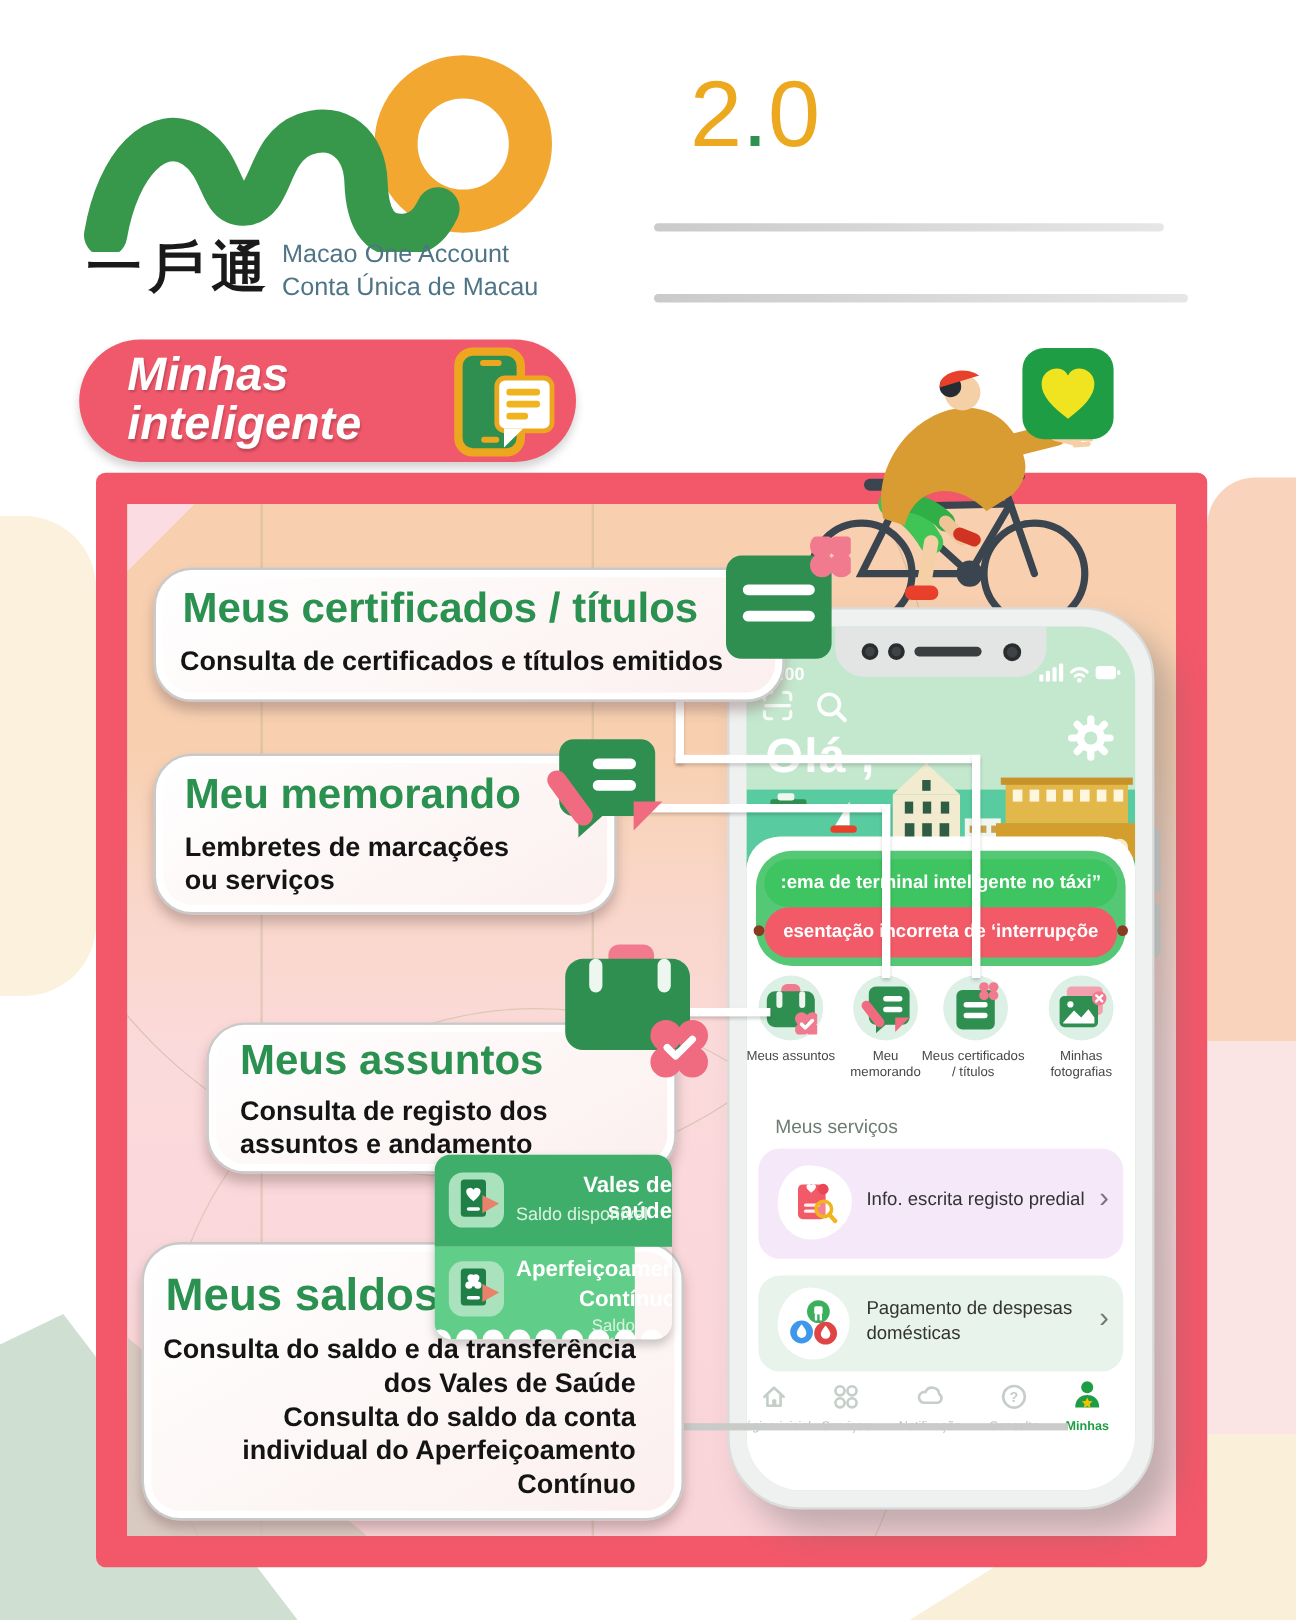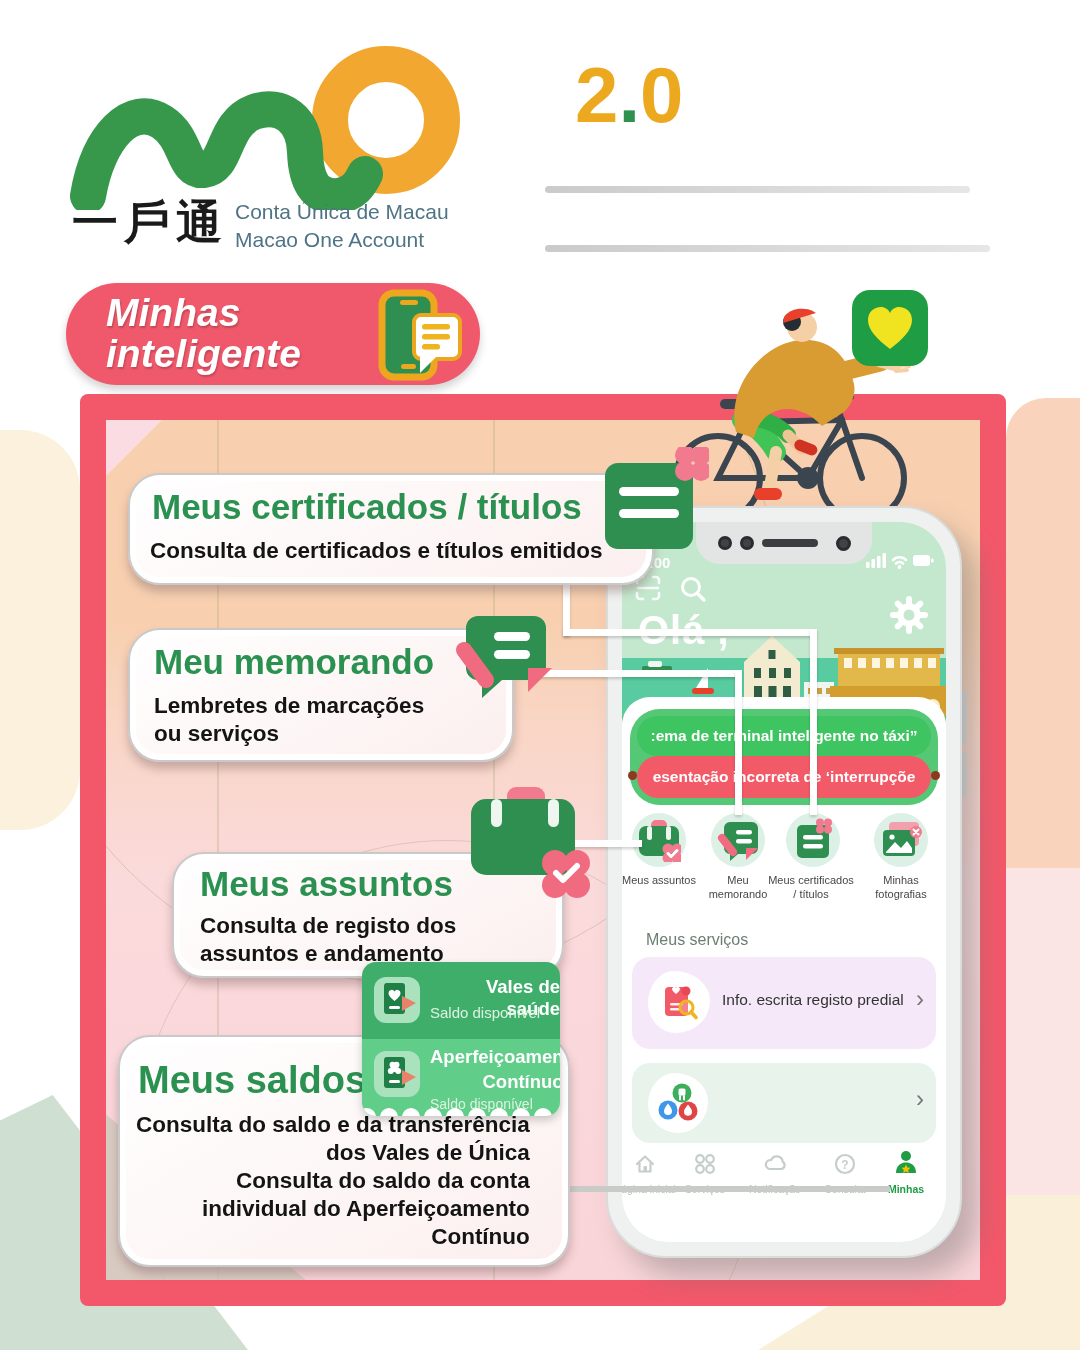--- a/index.html
+++ b/index.html
@@ -30,25 +30,25 @@
 <div class="abs" style="left:758px;top:1195px;width:322px;height:155px;background:#FAF0D9;clip-path:polygon(77% 0,100% 0,100% 100%,0 100%);"></div>
 
 <div class="abs" style="left:68px;top:40px;width:410px;height:170px;">
   <svg width="410" height="170" viewBox="0 0 410 170">
     <circle cx="318" cy="80" r="56" fill="none" stroke="#F2A830" stroke-width="36"></circle>
     <path d="M20,156 C30,96 64,62 94,82 C120,99 114,132 136,130 C160,128 154,84 186,72 C214,62 236,80 237,112 C238,140 246,158 270,156 C286,154 292,144 297,134" fill="none" stroke="#37984C" stroke-width="36" stroke-linecap="round"></path>
   </svg>
 </div>
 <div class="abs" style="left:72px;top:192px;font-size:46px;font-weight:900;letter-spacing:6px;color:#1A1A1A;">一戶通</div>
 <div class="abs" style="left:235px;top:198px;font-size:21px;line-height:1.35;color:#4E7486;font-weight:500;">
+  <div>Macao One Account</div>
   <div>Conta Única de Macau</div>
-  <div>Macao One Account</div>
-</div>
-
-<div class="abs" style="left:575px;top:50px;font-size:78px;font-weight:bold;color:#ECA920;">
+</div>
+
+<div class="abs" style="left:575px;top:50px;font-size:78px;font-weight:normal;color:#ECA920;">
   <span>2</span><span style="color:#2E9150;">.</span><span>0</span>
 </div>
 <div class="abs" style="left:545px;top:186px;width:425px;height:7px;border-radius:4px;background:linear-gradient(90deg,#B9B9B9,#DEDEDE);opacity:.75;"></div>
 <div class="abs" style="left:545px;top:245px;width:445px;height:7px;border-radius:4px;background:linear-gradient(90deg,#B9B9B9,#DEDEDE);opacity:.75;"></div>
 
 <div class="abs" style="left:66px;top:283px;width:414px;height:102px;background:#F0596B;border-radius:51px;box-shadow:0 5px 8px rgba(0,0,0,.18);">
   <div class="abs" style="left:40px;top:10px;font-size:39px;font-weight:bold;font-style:italic;color:#fff;line-height:1.05;text-shadow:1px 2px 2px rgba(0,0,0,.2);">
     <div>Minhas</div>
     <div>inteligente</div>
   </div>
@@ -300,20 +300,22 @@
           <svg width="44" height="42" viewBox="0 0 44 42">
             <circle cx="26" cy="11" r="9.5" fill="#3BAF5C"></circle>
             <rect x="22.5" y="6.5" width="7" height="7" rx="1.5" fill="#fff"></rect>
             <path d="M24,14 v3.5 M28,14 v3.5" stroke="#fff" stroke-width="2" stroke-linecap="round"></path>
             <circle cx="12" cy="28" r="9.5" fill="#3E97E8"></circle>
             <path d="M12,21.5 c2.6,3.4 4,5.4 4,7.4 a4,4 0 1 1-8,0 c0,-2 1.4,-4 4,-7.4 Z" fill="#fff"></path>
             <circle cx="32" cy="29" r="9.5" fill="#E04444"></circle>
             <path d="M32,22.5 c2.4,3.2 4,5 4,7.2 a4,4 0 1 1-8,0 c0,-2.2 1.6,-4 4,-7.2 Z" fill="#fff"></path>
           </svg>
         </div>
+        <div class="abs pre" style="left:90px;top:18px;font-size:15.5px;line-height:1.35;color:#333;">Pagamento de despesas
+domésticas</div>
         <div class="abs" style="left:284px;top:22px;font-size:24px;color:#777;">›</div>
       </div>
 
       <svg class="abs" style="left:10px;top:454px;" width="26" height="26" viewBox="0 0 26 26">
         <path d="M5,13 L13,5.5 L21,13 M7.5,11.5 V20.5 H18.5 V11.5" stroke="#C5CEC8" stroke-width="2.2" fill="none" stroke-linecap="round" stroke-linejoin="round"></path>
         <rect x="11.5" y="15" width="3.5" height="5.5" rx="1" fill="#C5CEC8"></rect>
       </svg>
       <svg class="abs" style="left:70px;top:454px;" width="26" height="26" viewBox="0 0 26 26">
         <g stroke="#C5CEC8" stroke-width="2.2" fill="none">
           <circle cx="8" cy="8" r="3.8"></circle>
@@ -372,40 +374,40 @@
 
 <div class="callout" style="left:172px;top:852px;width:388px;height:122px;">
   <div class="callout-title" style="left:26px;top:10px;">Meus assuntos</div>
   <div class="callout-desc pre" style="left:26px;top:58px;">Consulta de registo dos
 assuntos e andamento</div>
 </div>
 
 <div class="callout" style="left:118px;top:1035px;width:448px;height:228px;text-align:right;">
   <div class="callout-title" style="left:18px;top:22px;font-size:38px;">Meus saldos</div>
   <div class="callout-desc pre" style="left:16px;top:74px;font-size:22.5px;line-height:1.24;">Consulta do saldo e da transferência
-dos Vales de Única
+dos Vales de Saúde
 Consulta do saldo da conta
 individual do Aperfeiçoamento
 Contínuo</div>
 </div>
 
 <div class="abs" style="left:362px;top:962px;width:198px;height:154px;border-radius:14px;overflow:hidden;box-shadow:0 4px 8px rgba(0,0,0,.2);text-align:right;">
   <div class="abs" style="left:0;top:0;width:198px;height:77px;background:#3FAE6B;">
     <div class="abs" style="left:12px;top:15px;width:46px;height:46px;background:#A9E2BD;border-radius:12px;">
       <svg width="46" height="46" viewBox="0 0 46 46">
         <rect x="10" y="6" width="21" height="31" rx="3" fill="#1F7F47"></rect>
         <path d="M20.5,24 c-4,-3 -6,-5.5 -6,-8 a3.2,3.2 0 0 1 6,-1.5 a3.2,3.2 0 0 1 6,1.5 c0,2.5 -2,5 -6,8 Z" fill="#fff"></path>
         <rect x="15" y="29" width="11" height="3" rx="1.5" fill="#fff"></rect>
         <path d="M28,19 L42,26 L28,34 Z" fill="#E8826B"></path>
       </svg>
     </div>
     <div class="abs" style="left:68px;top:14px;font-size:18.5px;font-weight:bold;color:#fff;">Vales de saúde</div>
     <div class="abs" style="left:68px;top:42px;font-size:15px;color:#DCF3E0;">Saldo disponível</div>
   </div>
-  <div class="abs" style="left:0;top:77px;width:198px;height:77px;background:#60CD88;">
+  <div class="abs" style="left:0;top:77px;width:167px;height:77px;background:#60CD88;">
     <div class="abs" style="left:12px;top:12px;width:46px;height:46px;background:#A9E2BD;border-radius:12px;">
       <svg width="46" height="46" viewBox="0 0 46 46">
         <rect x="10" y="6" width="21" height="31" rx="3" fill="#1F7F47"></rect>
         <g fill="#fff">
               <circle cx="20.5" cy="17" r="4"></circle>
               <circle cx="16.8" cy="20" r="3"></circle>
               <circle cx="24.2" cy="20" r="3"></circle>
               <circle cx="18.5" cy="13.8" r="3"></circle>
               <circle cx="22.5" cy="13.8" r="3"></circle>
             </g>

